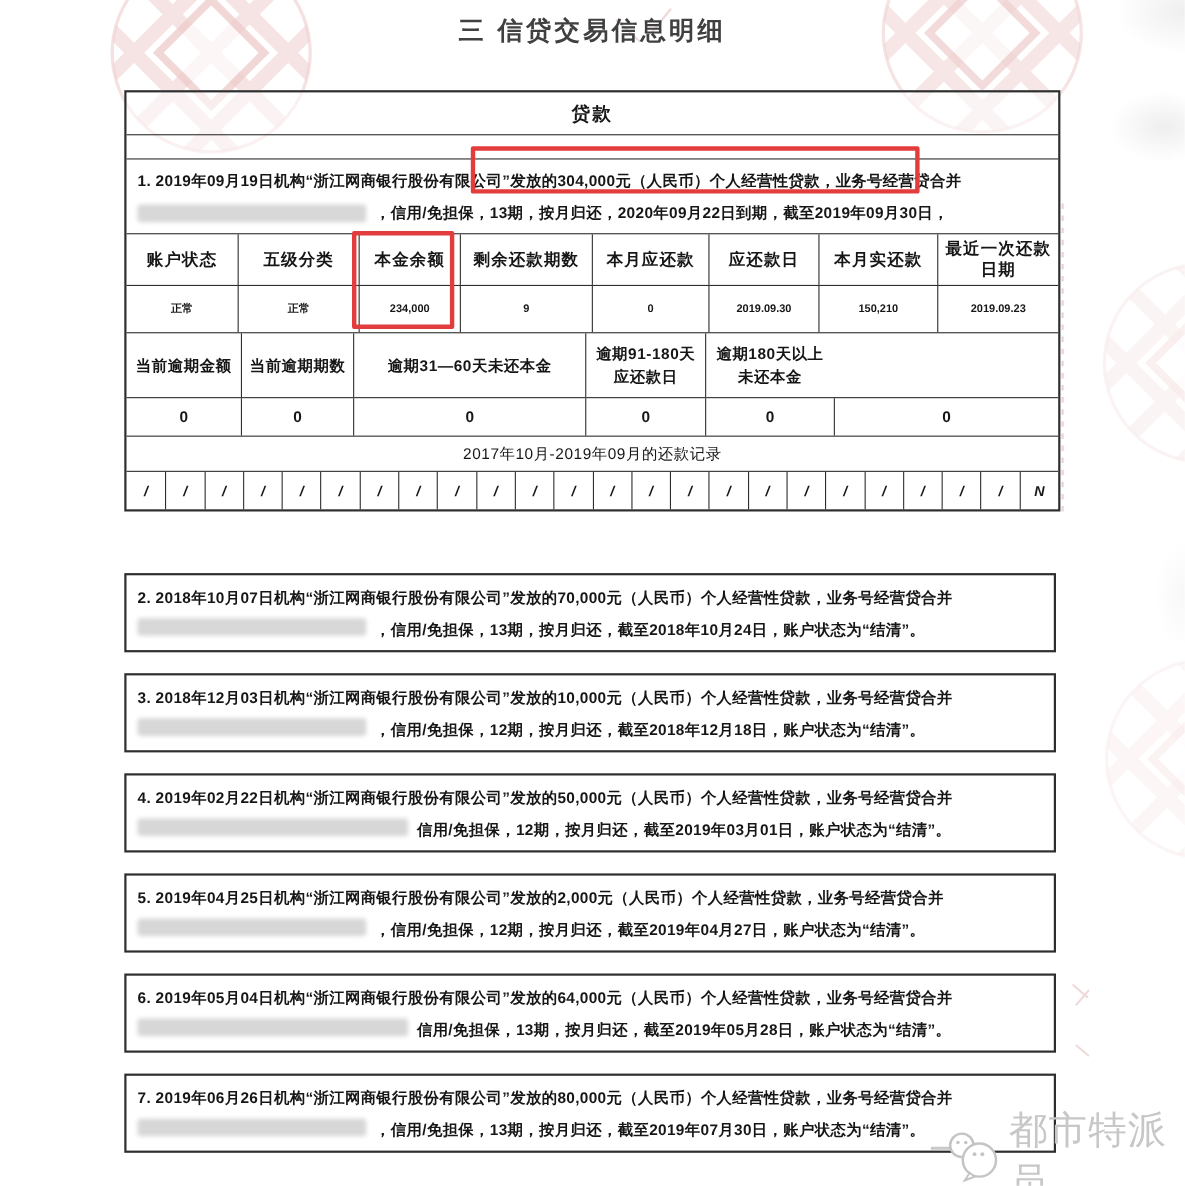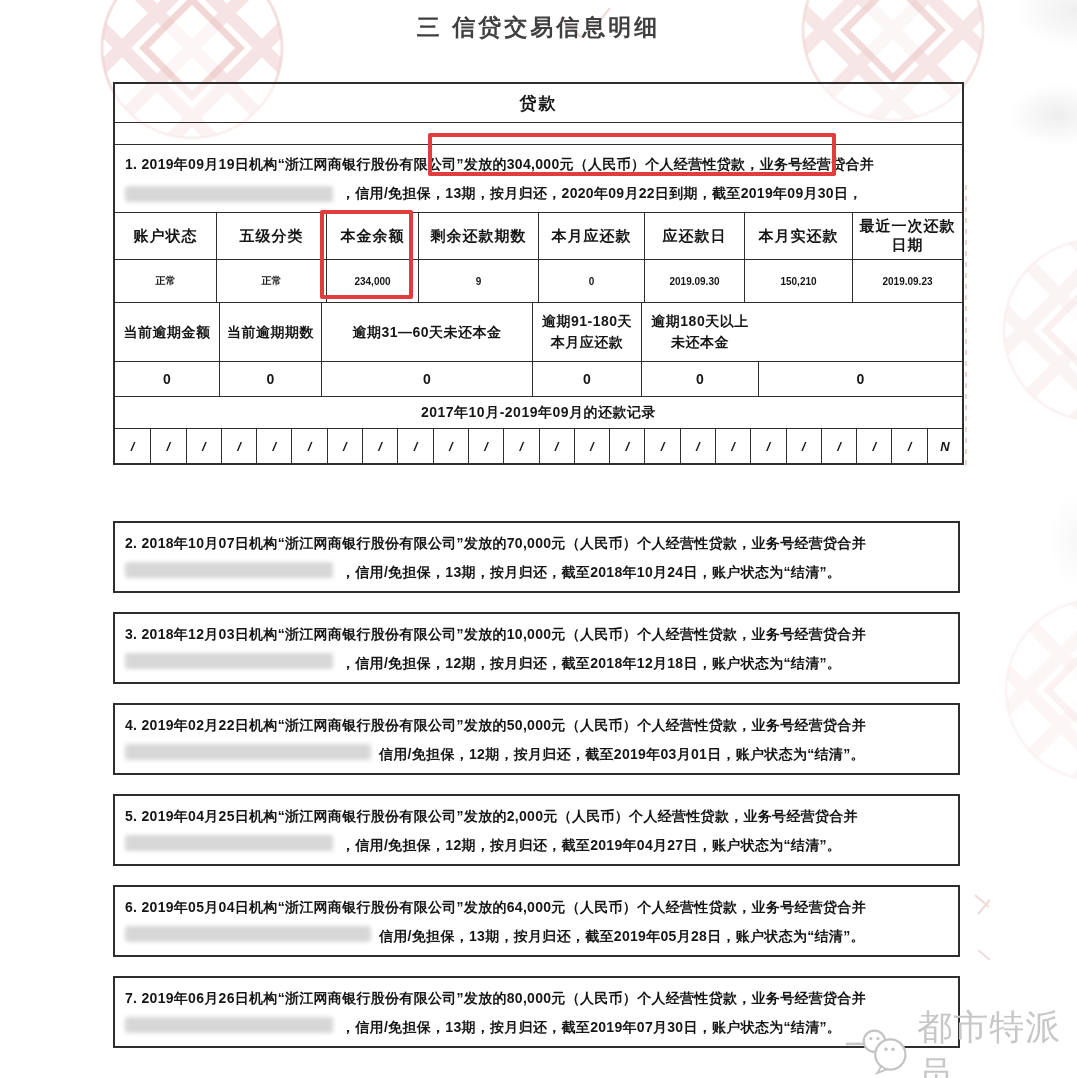--- a/index.html
+++ b/index.html
@@ -33,21 +33,21 @@
   .cellb{display:flex;align-items:center;justify-content:center;text-align:center;
     border-left:1px solid #2e2e2e;padding:2px 3px;box-sizing:border-box;}
   .grid > .cellb:first-child{border-left:none;}
   .t8{grid-template-columns:101px 110px 92px 120px 106px 100px 108px 1fr;}
   .t8.hdr .cellb{min-height:46px;font-size:15px;font-weight:700;letter-spacing:1px;}
   .t8.val .cellb{min-height:42px;font-size:10px;font-weight:700;}
   .t6{grid-template-columns:104px 102px 211px 109px 117px 1fr;}
   .t6.hdr .cellb{min-height:58px;font-size:14px;font-weight:700;letter-spacing:.5px;line-height:21px;}
   .t6.val .cellb{min-height:34px;font-size:14px;font-weight:700;}
   .repay-title{height:31px;display:flex;align-items:center;justify-content:center;
-    font-size:14px;font-weight:700;letter-spacing:.5px;border-top:1px solid #2e2e2e;}
+    font-size:14px;font-weight:400;letter-spacing:.5px;border-top:1px solid #2e2e2e;}
   .slash{grid-template-columns:repeat(24,1fr);}
   .slash .cellb{min-height:34px;font-size:13px;font-weight:700;font-style:italic;}
   
   .redbox{position:absolute;border:4px solid #e23c3c;border-radius:2px;box-sizing:border-box;}
   #redbox-amount{left:428px;top:133px;width:408px;height:43px;}
   #redbox-principal{left:320px;top:210px;width:93px;height:89px;}
   
   .loans{position:absolute;left:113px;top:521px;width:847px;}
   .loan-box{border:2px solid #2e2e2e;background:rgba(255,255,255,.5);
     padding:10px 10px 9px 10px;margin-bottom:19px;
@@ -135,21 +135,21 @@
       <div class="cellb">0</div>
       <div class="cellb">2019.09.30</div>
       <div class="cellb">150,210</div>
       <div class="cellb">2019.09.23</div>
     </div>
 
   <div class="grid t6 hdr">
       <div class="cellb">当前逾期金额</div>
       <div class="cellb">当前逾期期数</div>
       <div class="cellb">逾期31—60天未还本金</div>
-      <div class="cellb">逾期91-180天 本月应还款</div>
+      <div class="cellb">逾期91-180天 应还款日</div>
       <div class="cellb">逾期180天以上未还本金</div>
     </div>
   <div class="grid t6 val">
       <div class="cellb">0</div>
       <div class="cellb">0</div>
       <div class="cellb">0</div>
       <div class="cellb">0</div>
       <div class="cellb">0</div>
       <div class="cellb">0</div>
     </div>

